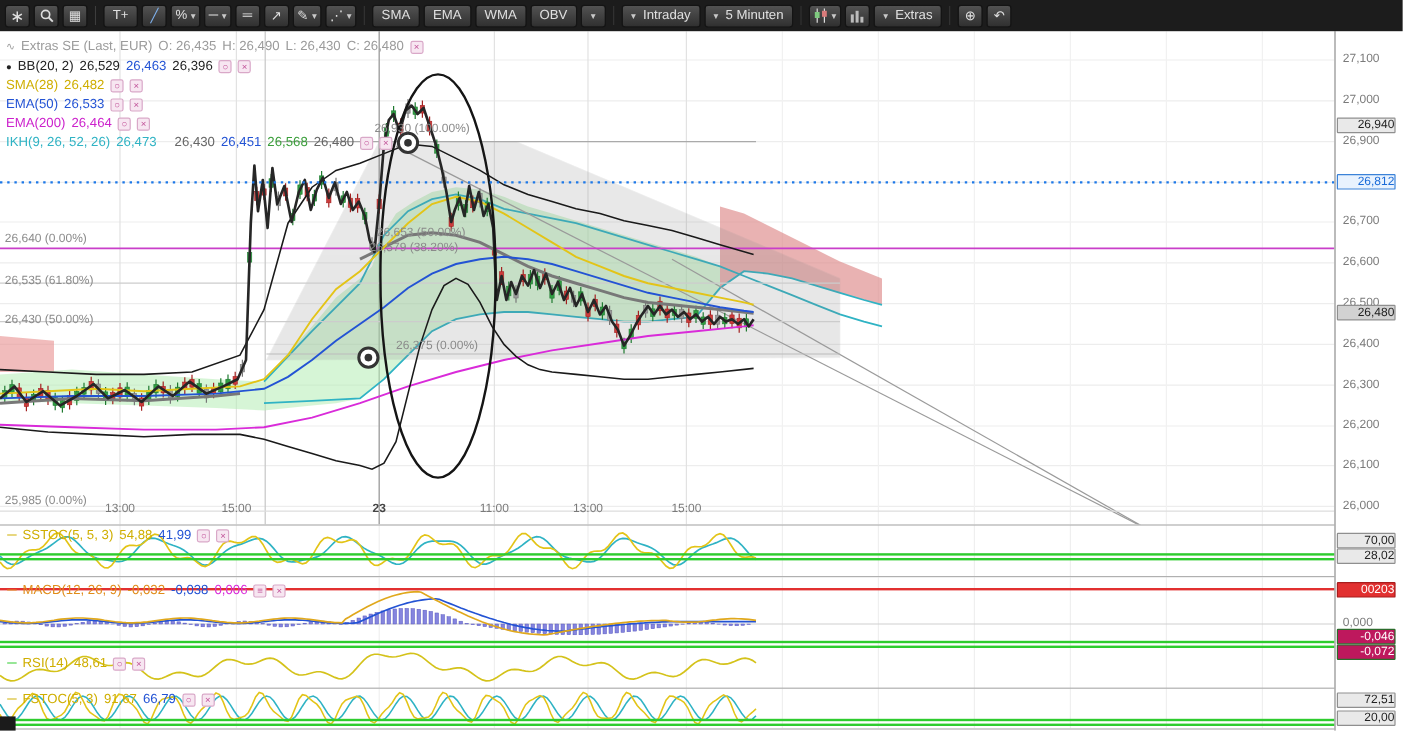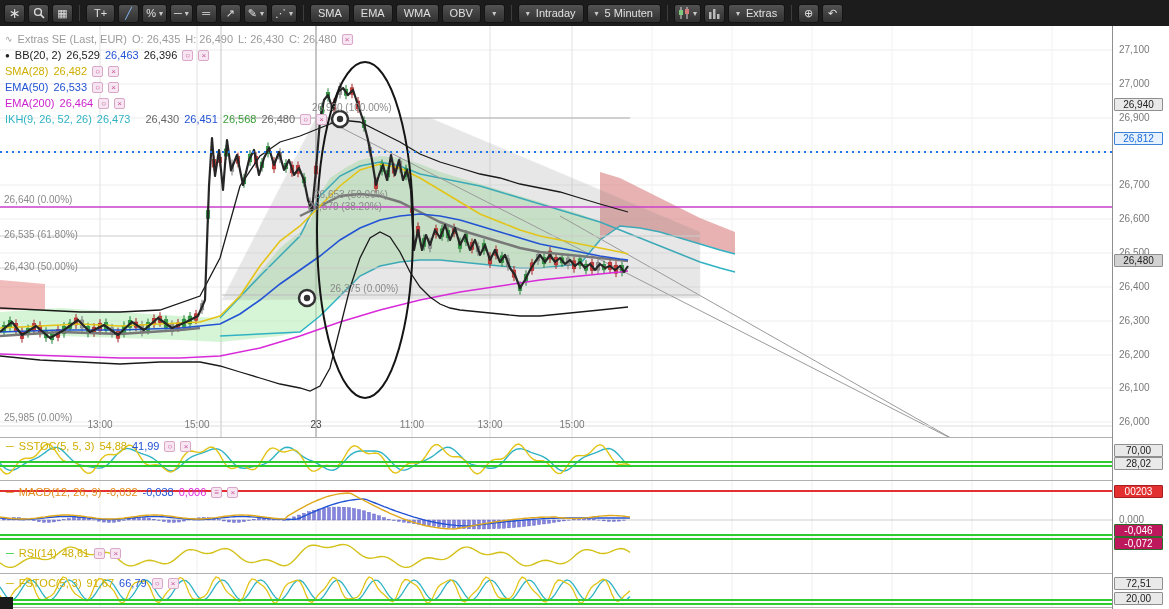--- a/index.html
+++ b/index.html
@@ -9,30 +9,30 @@
   .toolbar{position:absolute;top:0;left:0;right:0;height:26px;background:#1c1c1c;display:flex;align-items:center;gap:3px;padding:0 4px;z-index:10}
   .tbtn{height:19px;min-width:21px;background:linear-gradient(#525252,#303030);border:1px solid #141414;border-radius:3px;color:#e0e0e0;font-size:11px;display:flex;align-items:center;justify-content:center;padding:0 7px;gap:3px;cursor:default}
   .tbtn.icon{padding:0 3px}
   .car{font-size:8px;color:#c9c9c9}
   .carl{font-size:8px;color:#c9c9c9;margin-right:3px}
   .tsep{width:1px;height:16px;background:#000;border-right:1px solid #3d3d3d;margin:0 3px}
   
   svg.layer{position:absolute;left:0;z-index:1}
   .axis-border{position:absolute;left:1112px;top:26px;bottom:0;width:1px;background:#8f8f8f;z-index:4}
   .axlab{position:absolute;left:1119px;font-size:10px;color:#7a7a7a;z-index:5}
-  .tag{position:absolute;left:1114px;width:49px;height:13px;font-size:10px;line-height:12px;text-align:center;background:#e9e9e9;border:1px solid #8f8f8f;color:#222;z-index:6;border-radius:1px}
+  .tag{position:absolute;left:1114px;width:49px;height:13px;font-size:10px;line-height:12px;text-align:right;background:#e9e9e9;border:1px solid #8f8f8f;color:#222;z-index:6;border-radius:1px}
   .tag.blue{background:#e8f2fe;border-color:#3b82d8;color:#1a6bd8}
   .tag.red{background:#e23030;border-color:#a81d1d;color:#fff}
   .tag.greenl{background:#be185d;border-color:#2c6b2c;color:#fff}
   .tag.last{background:#d2d2d2}
   .gline{position:absolute;left:0;width:1112px;height:2px;background:#2ecc2e;z-index:3}
   .rline{position:absolute;left:0;width:1112px;height:2px;background:#e23030;z-index:3}
   .psep{position:absolute;left:0;width:1112px;height:1px;background:#b0b0b0;z-index:2}
   .tlabel{position:absolute;top:419px;transform:translateX(-50%);font-size:10px;color:#7a7a7a;z-index:4}
-  .tlabel.day{color:#444;font-weight:normal}
+  .tlabel.day{color:#444;font-weight:bold}
   
   .legend{position:absolute;left:5px;top:31px;font-size:11px;z-index:5;white-space:nowrap}
   .lrow{height:16px;display:flex;align-items:center;gap:5px}
   .mb{display:inline-block;width:11px;height:11px;line-height:9px;text-align:center;font-size:8px;background:#f7e6f1;border:1px solid #d9a8c8;color:#c2559a;border-radius:2px;cursor:default}
   .ilegend{position:absolute;left:6px;font-size:11px;white-space:nowrap;z-index:5;display:flex;align-items:center;gap:5px}
   .fiblab{position:absolute;font-size:10px;color:#8a8a8a;white-space:nowrap;z-index:4}
   .corner{position:absolute;left:0;top:597px;width:13px;height:12px;background:#1b1b1b;z-index:7}
   
   .c-gray{color:#9b9b9b}.c-black{color:#222}.c-blue{color:#2353d4}.c-yel{color:#cfae00}
   .c-mag{color:#cc22cc}.c-teal{color:#2fb3c4}.c-green{color:#3a9e3a}.c-or{color:#e08c1a}
@@ -760,21 +760,21 @@
     <div class="axlab" style="top:213px">26,600</div>
     <div class="axlab" style="top:247px">26,500</div>
     <div class="axlab" style="top:281px">26,400</div>
     <div class="axlab" style="top:315px">26,300</div>
     <div class="axlab" style="top:349px">26,200</div>
     <div class="axlab" style="top:382px">26,100</div>
     <div class="axlab" style="top:416px">26,000</div>
     <div class="axlab" style="top:514px">0,000</div>
 
     <div class="tag" style="top:98px">26,940</div>
-    <div class="tag blue" style="top:132px">26,812</div>
+    <div class="tag blue" style="top:145px">26,812</div>
     <div class="tag last" style="top:254px">26,480</div>
     <div class="tag" style="top:444px">70,00</div>
     <div class="tag" style="top:457px">28,02</div>
     <div class="tag red" style="top:485px">00203</div>
     <div class="tag greenl" style="top:524px">-0,046</div>
     <div class="tag greenl" style="top:537px">-0,072</div>
     <div class="tag" style="top:577px">72,51</div>
     <div class="tag" style="top:592px">20,00</div>
   </div>
 

